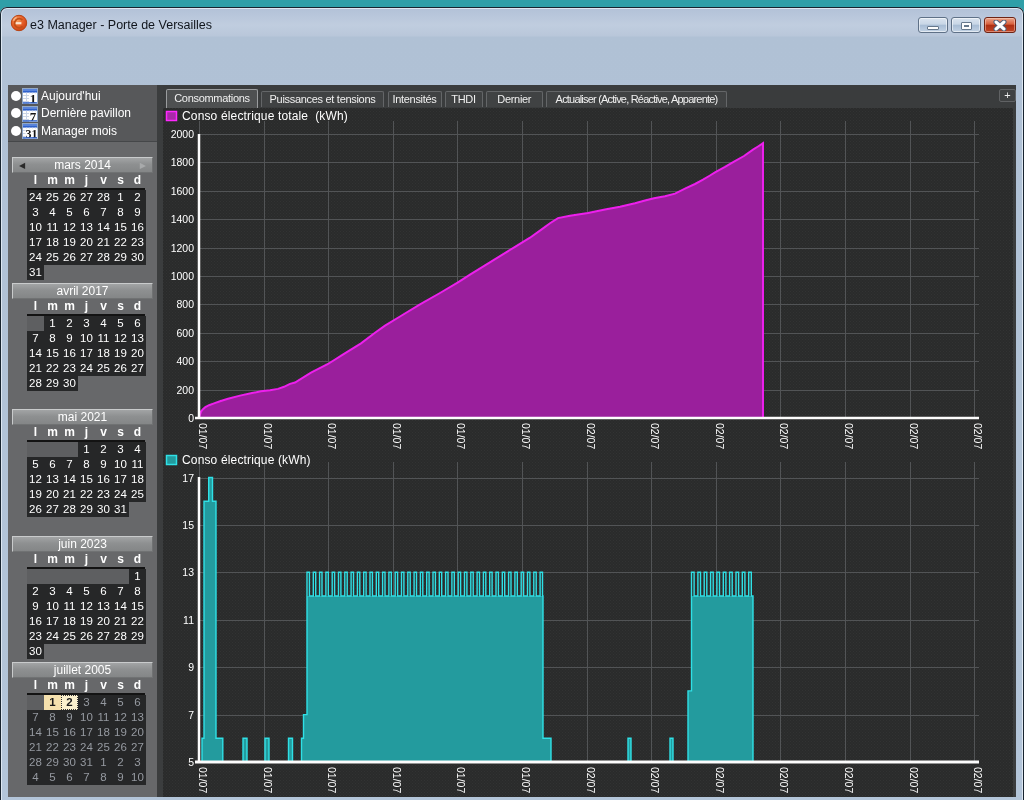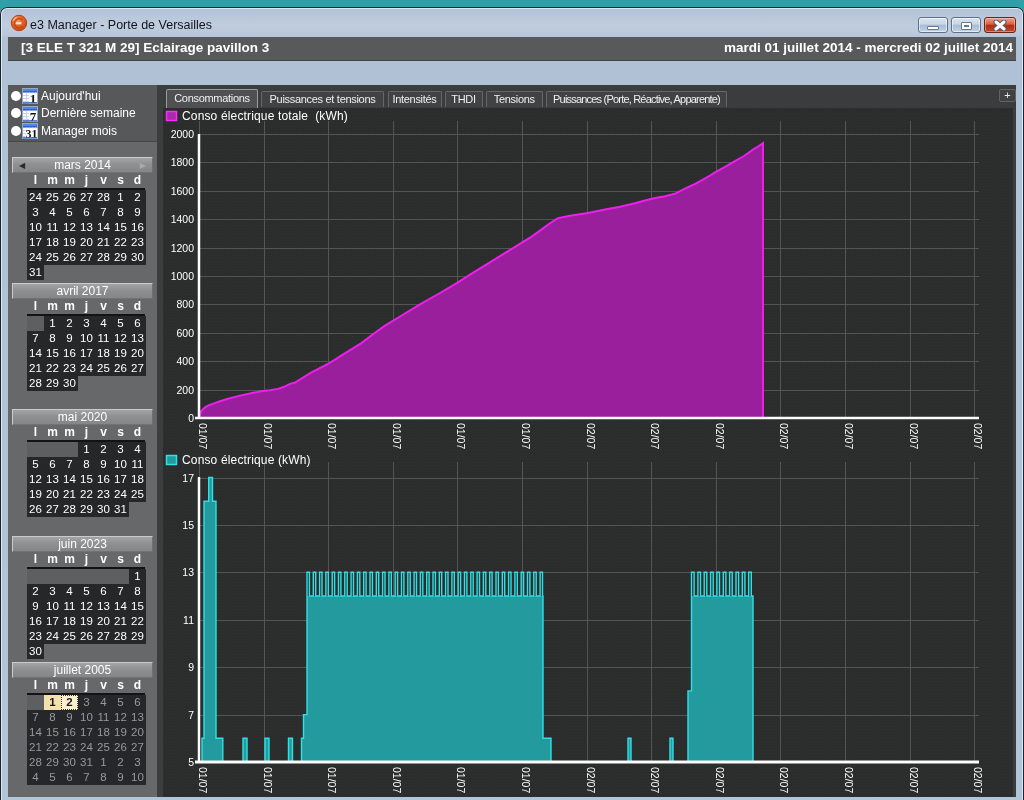--- a/index.html
+++ b/index.html
@@ -78,24 +78,20 @@
     </div>
   <div class="wbtn" id="bmax">
       <i></i>
     </div>
   <div class="wbtn" id="bcls">
       <svg width="14" height="11" style="position:absolute;left:8px;top:2px" viewBox="0 0 14 11">
         <path d="M3 2 L11 9 M11 2 L3 9" stroke="#51617a" stroke-width="5" stroke-linecap="round"></path>
         <path d="M3 2 L11 9 M11 2 L3 9" stroke="#ffffff" stroke-width="3" stroke-linecap="round"></path>
       </svg>
     </div>
-  <div id="subbar">
-    <div class="l">[3 ELE T 321 M 29] Eclairage pavillon 3</div>
-    <div class="r">mardi 01 juillet 2014 - mercredi 02 juillet 2014</div>
-  </div>
   <div id="content">
     <div id="sidebar">
       <div id="radiozone"></div>
       <div class="radio" style="top:6px"></div>
       <div class="radio" style="top:23px"></div>
       <div class="radio" style="top:41px"></div>
       <svg width="16" height="16" style="position:absolute;left:14px;top:3px" viewBox="0 0 16 16">
 <rect x="0.5" y="0.5" width="15" height="15" fill="#fcfcfc" stroke="#93a9c6"></rect>
 <rect x="1" y="1" width="14" height="3.6" fill="#2e61cc"></rect>
 <rect x="1" y="1.5" width="14" height="1" fill="#85a7e8"></rect>
@@ -140,21 +136,21 @@
 <line x1="4.5" y1="4.6" x2="4.5" y2="15"></line>
             <line x1="7.5" y1="4.6" x2="7.5" y2="15"></line>
             <line x1="10.5" y1="4.6" x2="10.5" y2="15"></line>
             <line x1="13.5" y1="4.6" x2="13.5" y2="15"></line>
 </g>
 <rect x="3.5" y="5.5" width="12" height="10" fill="#fdfdfd"></rect>
 <text x="9.6" y="14.6" font-size="12" font-weight="bold" font-family="Liberation Serif, serif" fill="#131313" text-anchor="middle">31</text>
 <rect x="1" y="14.2" width="14" height="1.3" fill="#2e61cc"></rect>
 </svg>
       <div class="rlbl" style="top:4px">Aujourd'hui</div>
-      <div class="rlbl" style="top:21px">Dernière semaine</div>
+      <div class="rlbl" style="top:21px">Dernière pavillon</div>
       <div class="rlbl" style="top:39px">Manager mois</div>
       <div class="calhdr" style="top:72px">
 <span class="arr" style="left:6px">◀</span>
 <span class="arr arr2" style="right:6px">▶</span>
 <span>mars 2014</span></div>
 <div class="wd" style="left:19.0px;top:88px">l</div>
 <div class="wd" style="left:36.0px;top:88px">m</div>
 <div class="wd" style="left:53.0px;top:88px">m</div>
 <div class="wd" style="left:70.0px;top:88px">j</div>
 <div class="wd" style="left:87.0px;top:88px">v</div>
@@ -232,21 +228,21 @@
 <div class="cday" style="left:36px;top:275.8px">22</div>
 <div class="cday" style="left:53px;top:275.8px">23</div>
 <div class="cday" style="left:70px;top:275.8px">24</div>
 <div class="cday" style="left:87px;top:275.8px">25</div>
 <div class="cday" style="left:104px;top:275.8px">26</div>
 <div class="cday" style="left:121px;top:275.8px">27</div>
 <div class="cday" style="left:19px;top:290.9px">28</div>
 <div class="cday" style="left:36px;top:290.9px">29</div>
 <div class="cday" style="left:53px;top:290.9px">30</div>
 <div class="calhdr" style="top:324px">
-<span>mai 2020</span></div>
+<span>mai 2021</span></div>
 <div class="wd" style="left:19.0px;top:340px">l</div>
 <div class="wd" style="left:36.0px;top:340px">m</div>
 <div class="wd" style="left:53.0px;top:340px">m</div>
 <div class="wd" style="left:70.0px;top:340px">j</div>
 <div class="wd" style="left:87.0px;top:340px">v</div>
 <div class="wd" style="left:104.0px;top:340px">s</div>
 <div class="wd" style="left:121.0px;top:340px">d</div>
 <div class="culine" style="top:354.5px"></div>
 <div class="cemp" style="left:19px;top:356.5px;width:51px"></div>
 <div class="cday" style="left:70px;top:356.5px">1</div>
@@ -372,22 +368,22 @@
 <div class="cday cdim" style="left:70px;top:685.0px">7</div>
 <div class="cday cdim" style="left:87px;top:685.0px">8</div>
 <div class="cday cdim" style="left:104px;top:685.0px">9</div>
 <div class="cday cdim" style="left:121px;top:685.0px">10</div>
     </div>
     <div id="main">
       <div class="tab act" style="left:3.0px;width:92px;">Consommations</div>
 <div class="tab" style="left:98.0px;width:123px;">Puissances et tensions</div>
 <div class="tab" style="left:224.5px;width:54px;">Intensités</div>
 <div class="tab" style="left:281.5px;width:38px;">THDI</div>
-<div class="tab" style="left:323.0px;width:56.5px;">Tensions</div>
-<div class="tab" style="left:383.0px;width:181px;letter-spacing:-0.8px;">Puissances (Porte, Réactive, Apparente)</div>
+<div class="tab" style="left:323.0px;width:56.5px;">Dernier</div>
+<div class="tab" style="left:383.0px;width:181px;letter-spacing:-0.8px;">Actualiser (Active, Réactive, Apparente)</div>
 <div class="tabplus">+</div>
     </div>
   </div>
   <svg width="850" height="345" style="position:absolute;left:163px;top:101px">
 <defs>
         <pattern id="dots1" width="3" height="3" patternUnits="userSpaceOnUse">
           <rect width="3" height="3" fill="#2a2b2b"></rect>
           <rect x="0" y="0" width="1" height="1" fill="#323333"></rect>
           <rect x="1.5" y="1.5" width="1" height="1" fill="#323333"></rect>
         </pattern>

